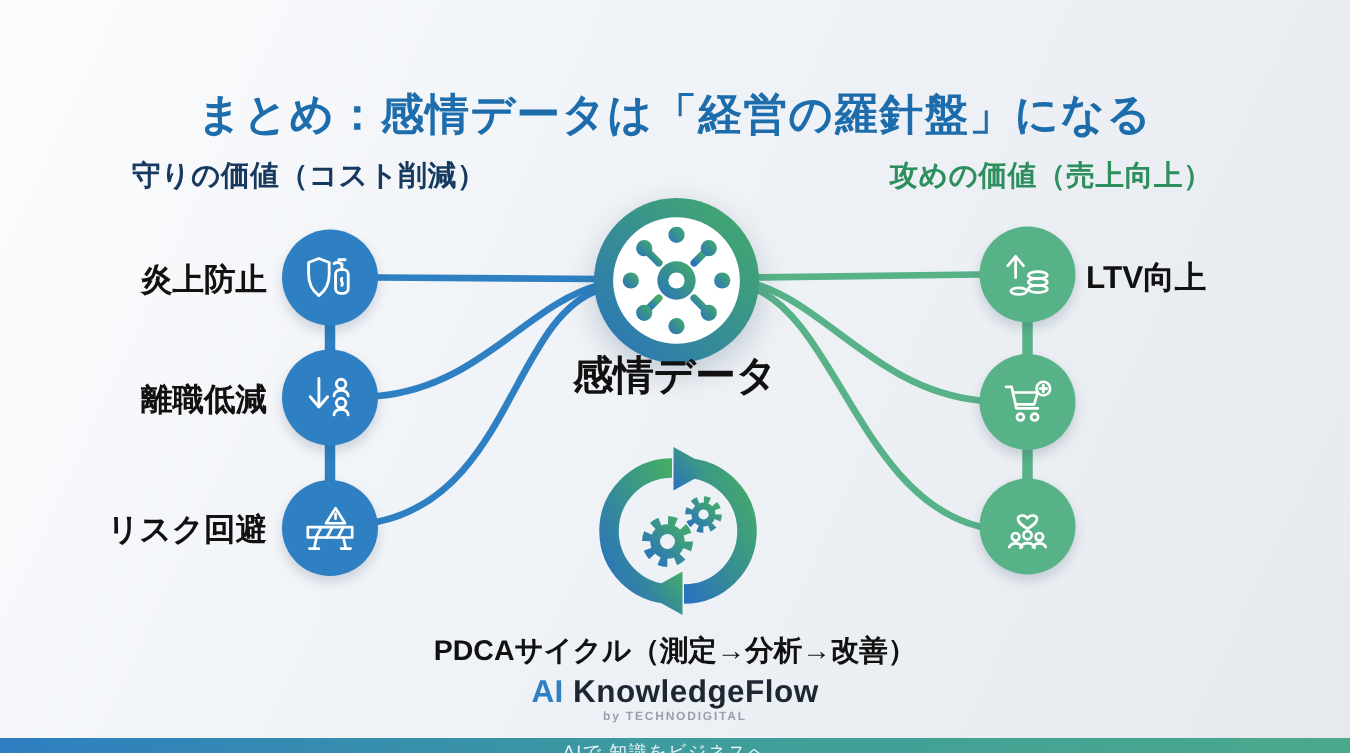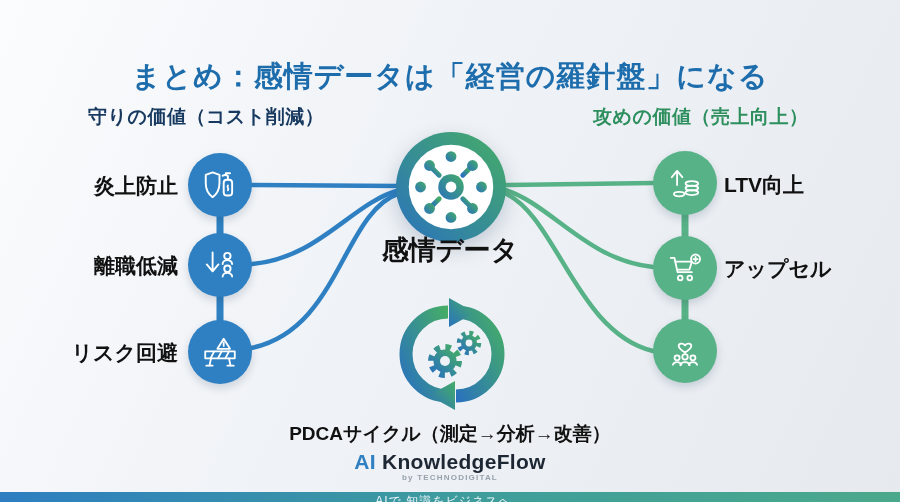--- a/index.html
+++ b/index.html
@@ -141,21 +141,20 @@
         <circle cx="10.5" cy="24.5" r="2.4"></circle>
         <circle cx="25.5" cy="24.5" r="2.4"></circle>
         <path d="M6.5 31 a4.2 3.4 0 0 1 8 0 M21.5 31 a4.2 3.4 0 0 1 8 0"></path>
         <circle cx="18" cy="23.5" r="2.6"></circle>
         <path d="M13.5 31.5 a4.6 3.8 0 0 1 9 0"></path>
       </svg>
     </span>
   </div>
 
   <div class="abs item-label rgt" style="top:171px;">LTV向上</div>
-  <div class="abs item-label rgt" style="top:255px;">アップセル</div>
 
   <div class="abs hub-wrap">
     <span>
       <svg width="112" height="112" viewBox="0 0 114 114">
         <defs>
           <linearGradient id="hubGrad" x1="0" y1="1" x2="1" y2="0">
             <stop offset="0" stop-color="#2a72bd"></stop>
             <stop offset="1" stop-color="#45ad66"></stop>
           </linearGradient>
         </defs>

